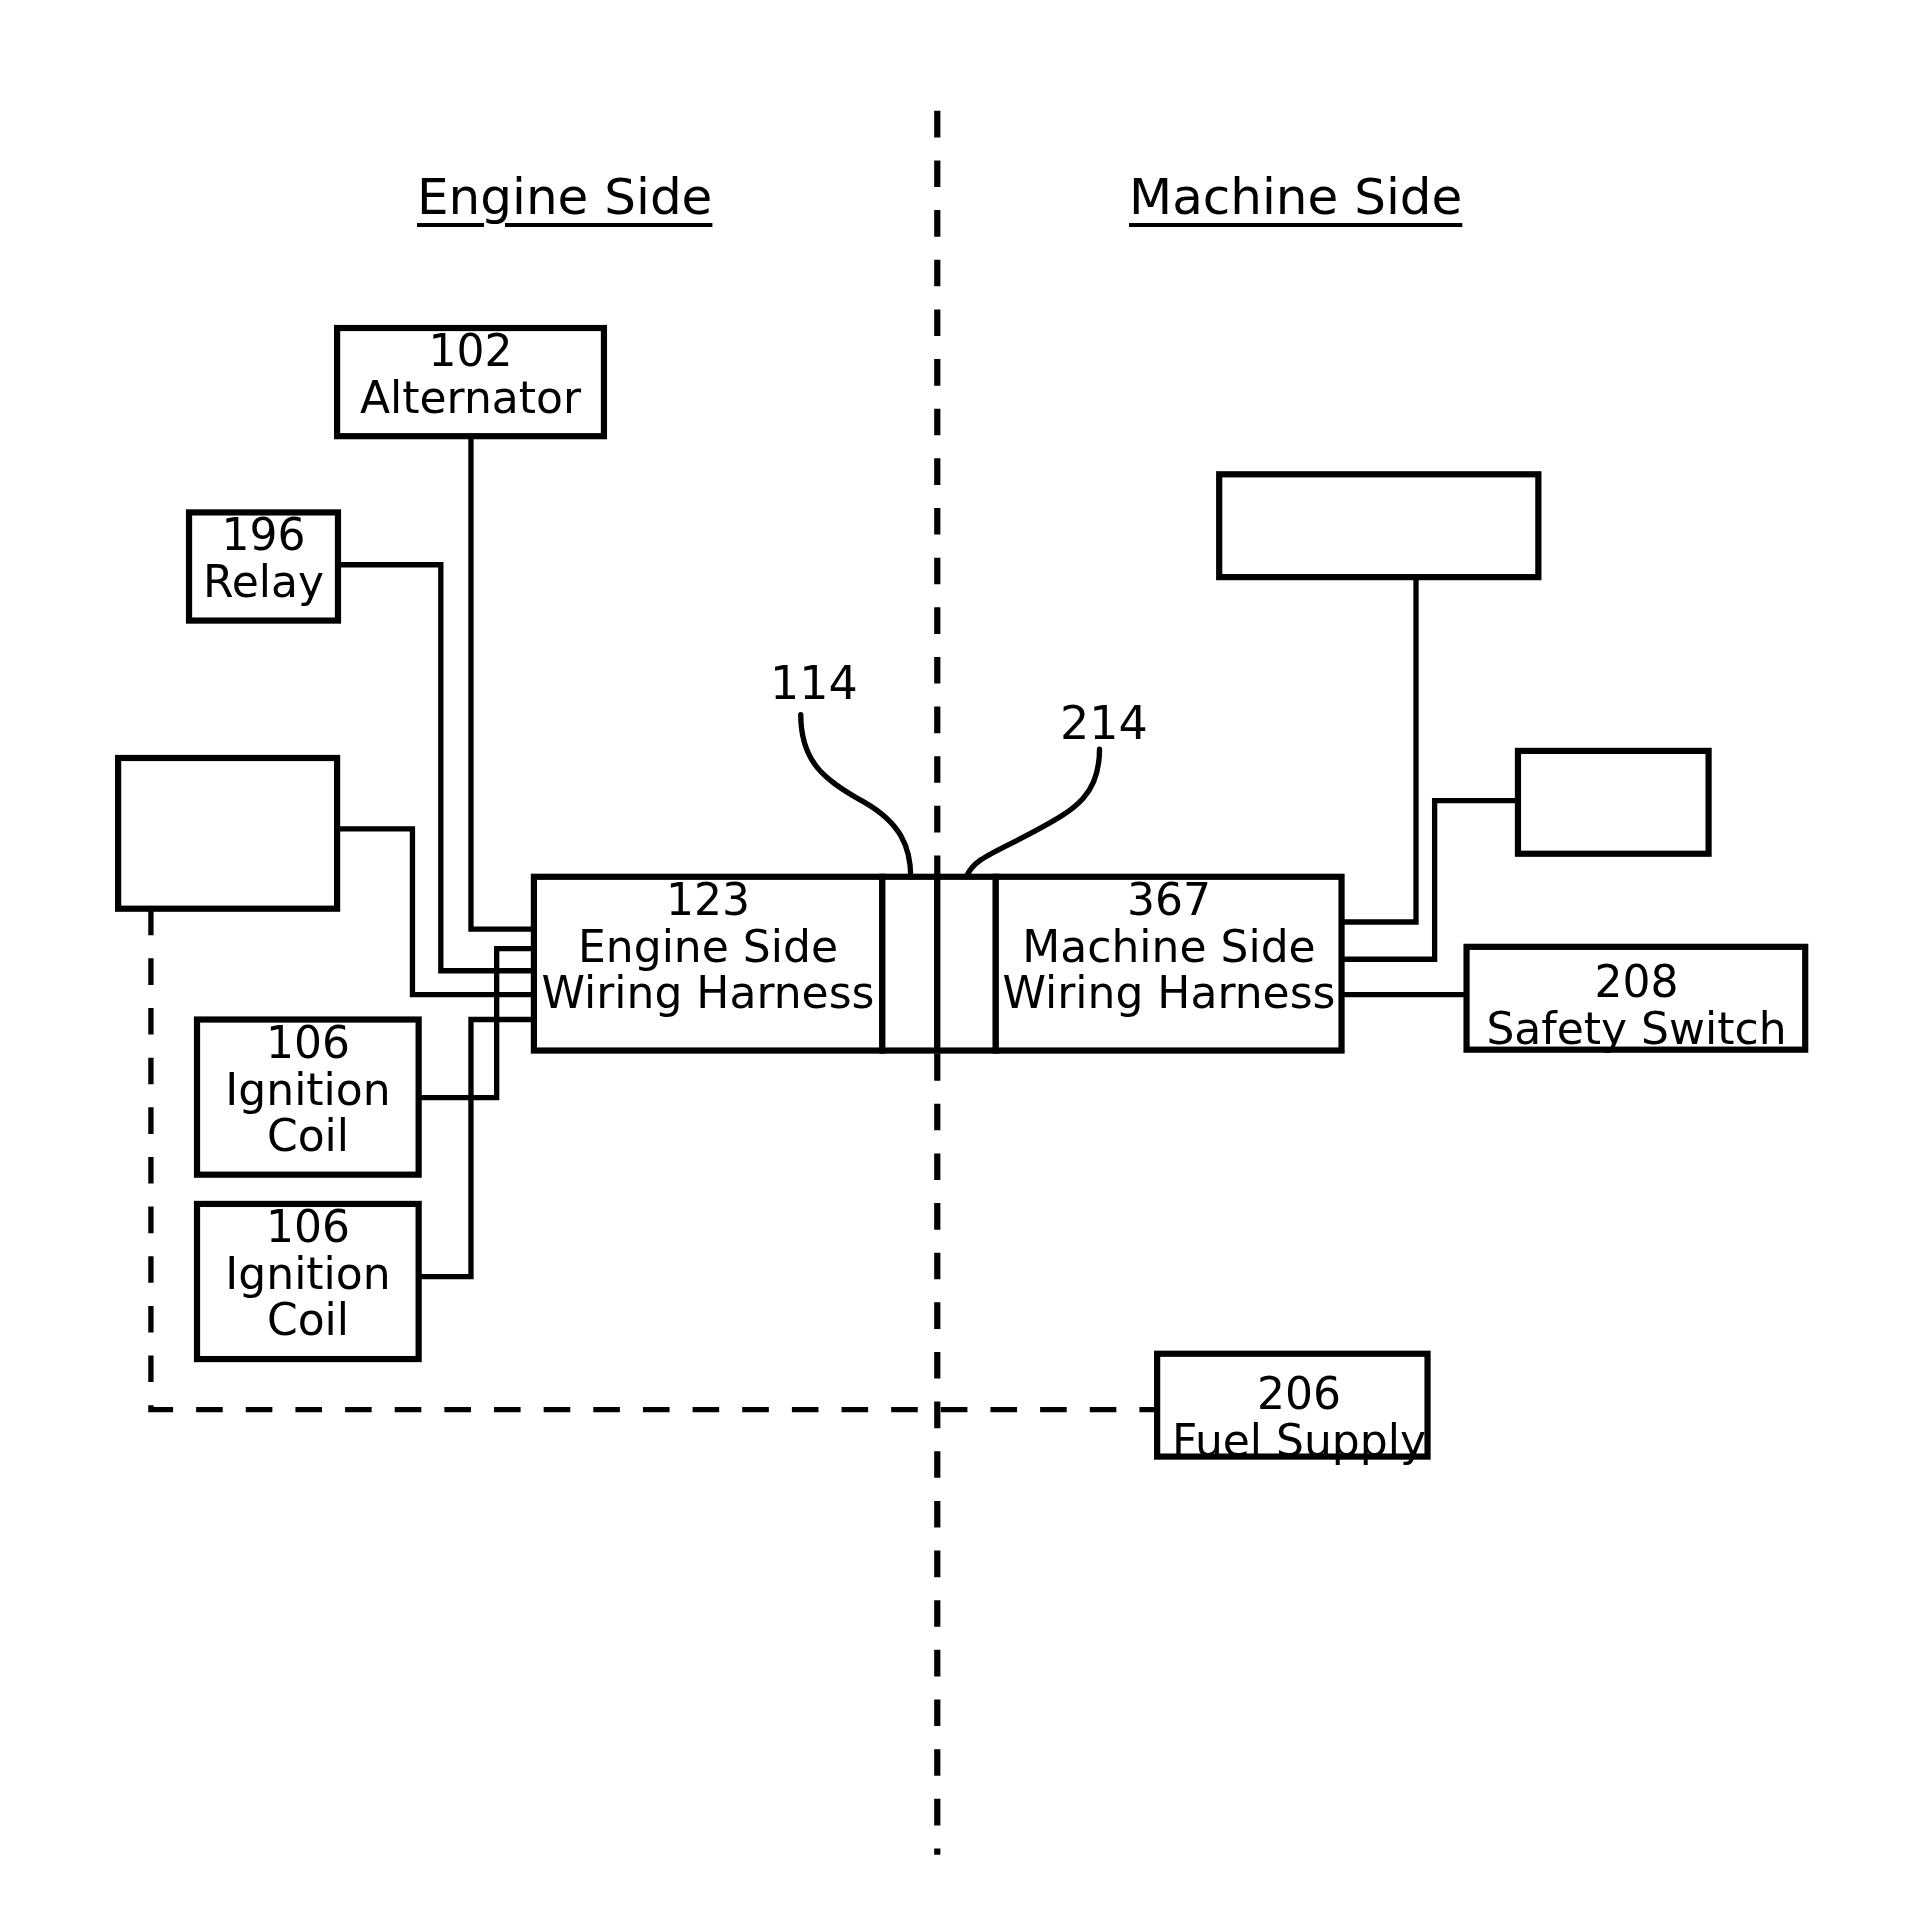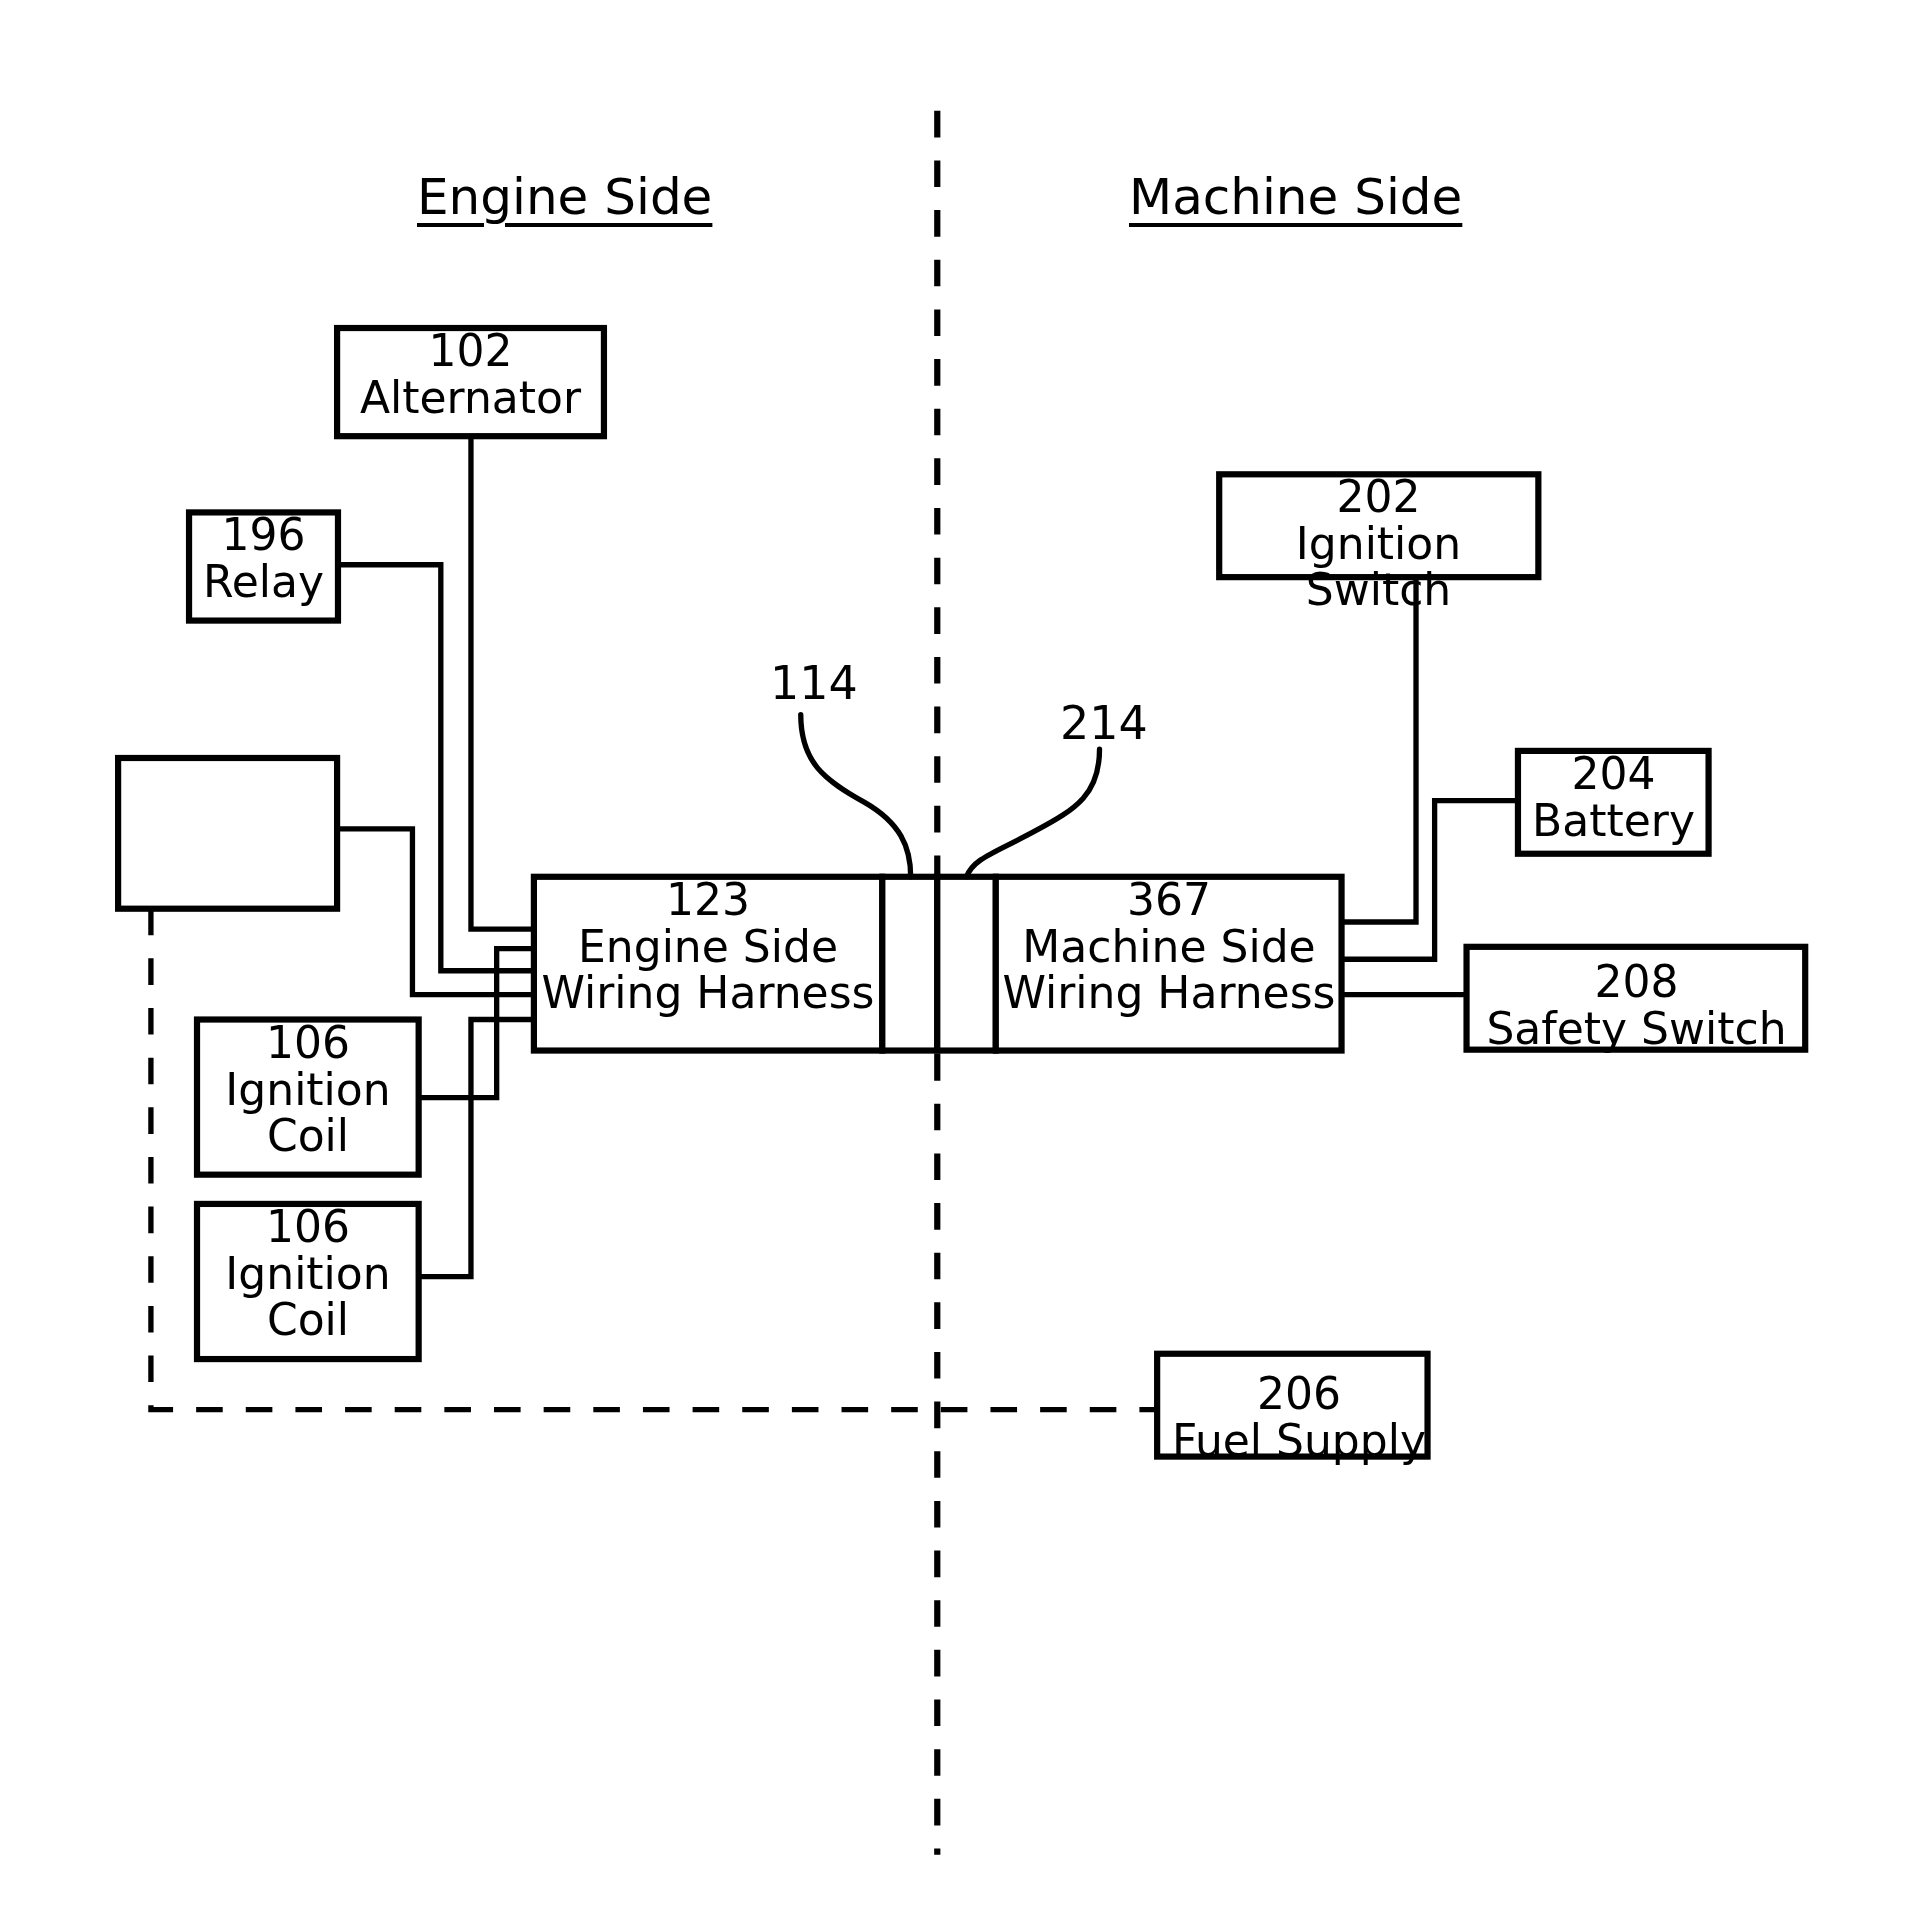--- a/index.html
+++ b/index.html
@@ -175,29 +175,21 @@
 
   <div class="box-label" style="left:996px; top:877px; width:346px; height:174px;">
     <span class="num">367</span>
     <span class="nm">Machine Side</span>
     <span class="nm">Wiring Harness</span>
   </div>
 
   <div class="ref-label" style="left:770px; top:656px;">114</div>
   <div class="ref-label" style="left:1060px; top:696px;">214</div>
 
-  <div class="box-label" style="left:1219px; top:474px; width:319px; height:103px;">
-    <span class="num">202</span>
-    <span class="nm">Ignition Switch</span>
-  </div>
-
-  <div class="box-label" style="left:1518px; top:751px; width:191px; height:103px;">
-    <span class="num">204</span>
-    <span class="nm">Battery</span>
-  </div>
+
 
   <div class="box-label" style="left:1467px; top:947px; width:339px; height:103px;margin-top:12px;">
     <span class="num">208</span>
     <span class="nm">Safety Switch</span>
   </div>
 
   <div class="box-label" style="left:1164px; top:1354px; width:270px; height:103px;margin-top:17px;">
     <span class="num">206</span>
     <span class="nm">Fuel Supply</span>
   </div>

